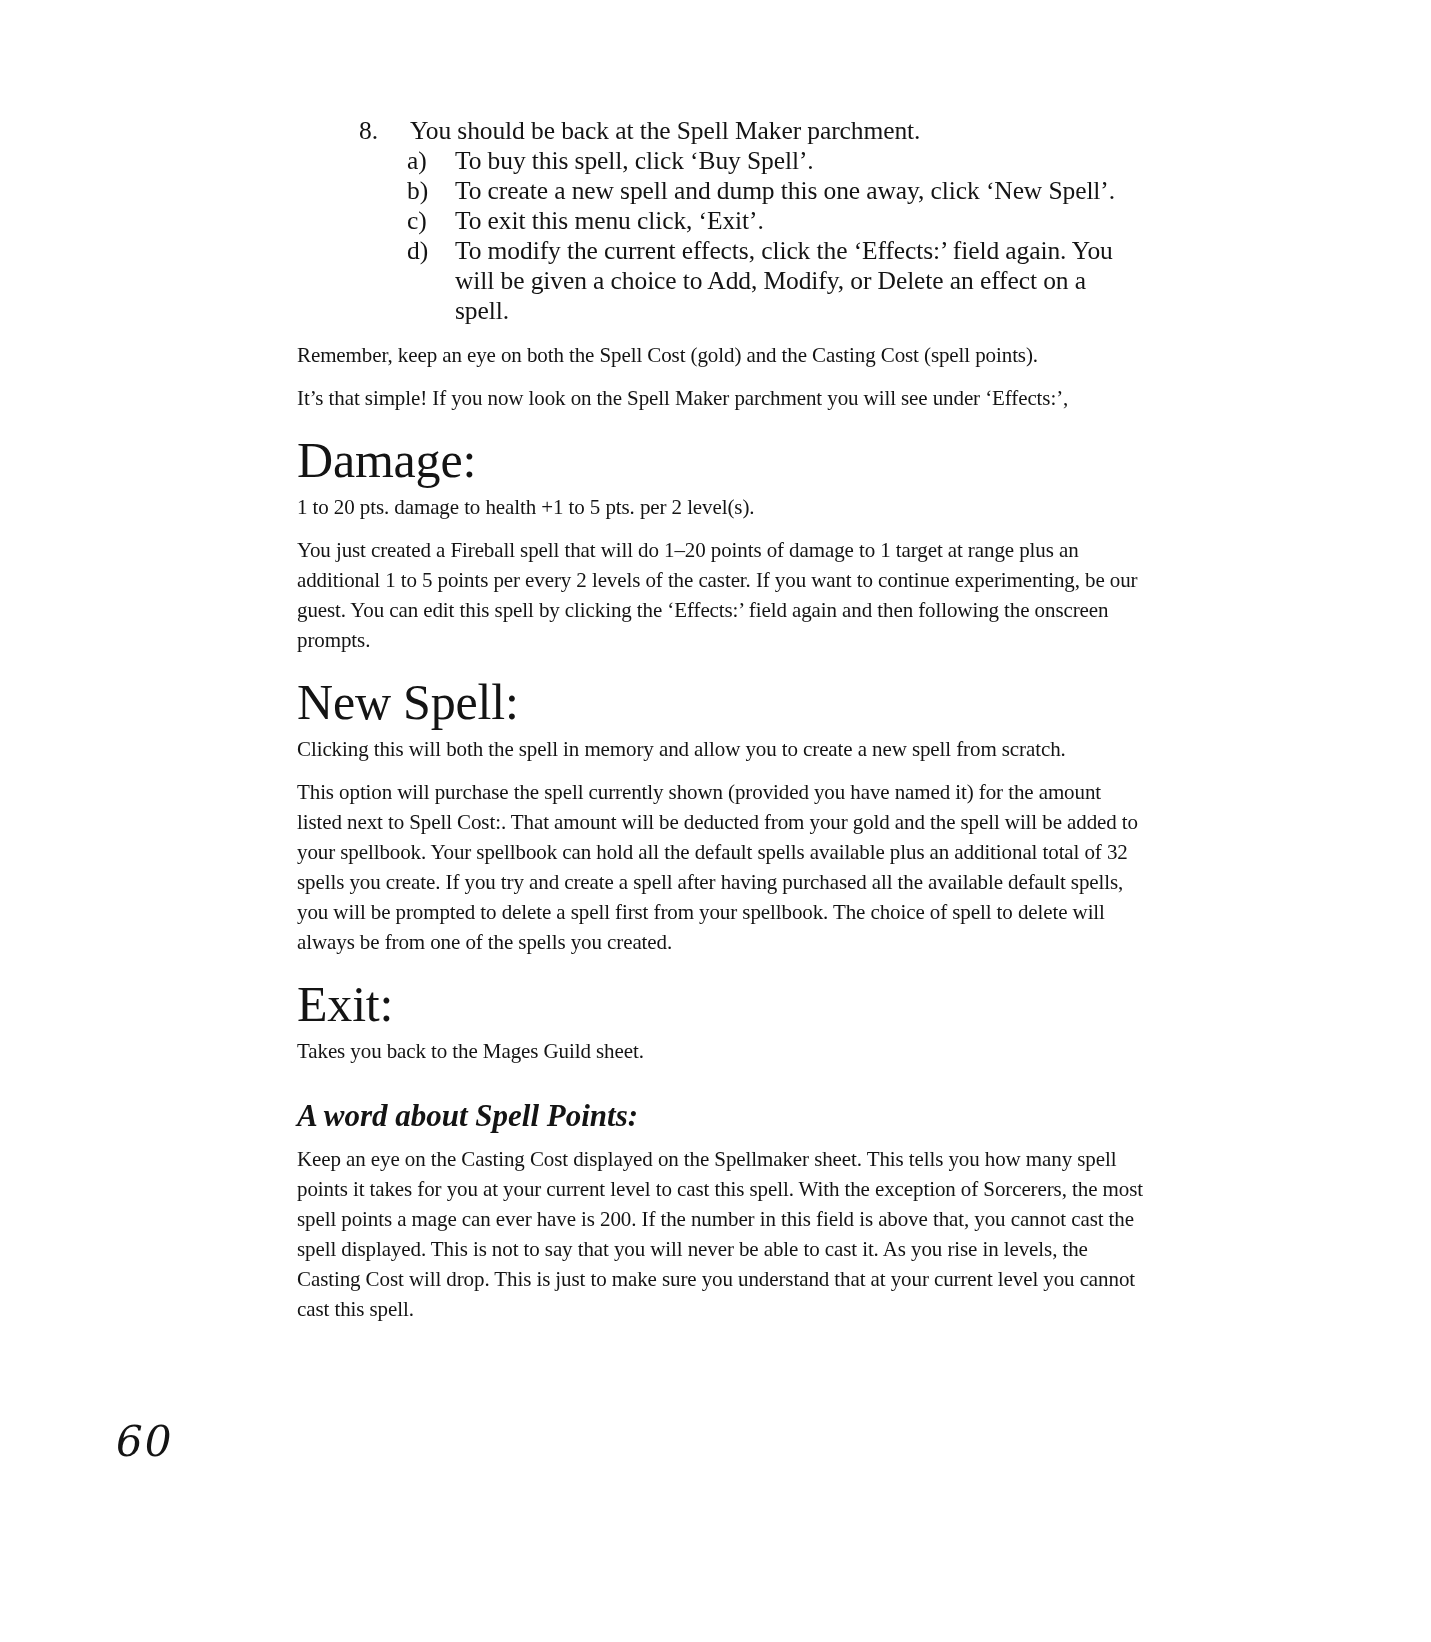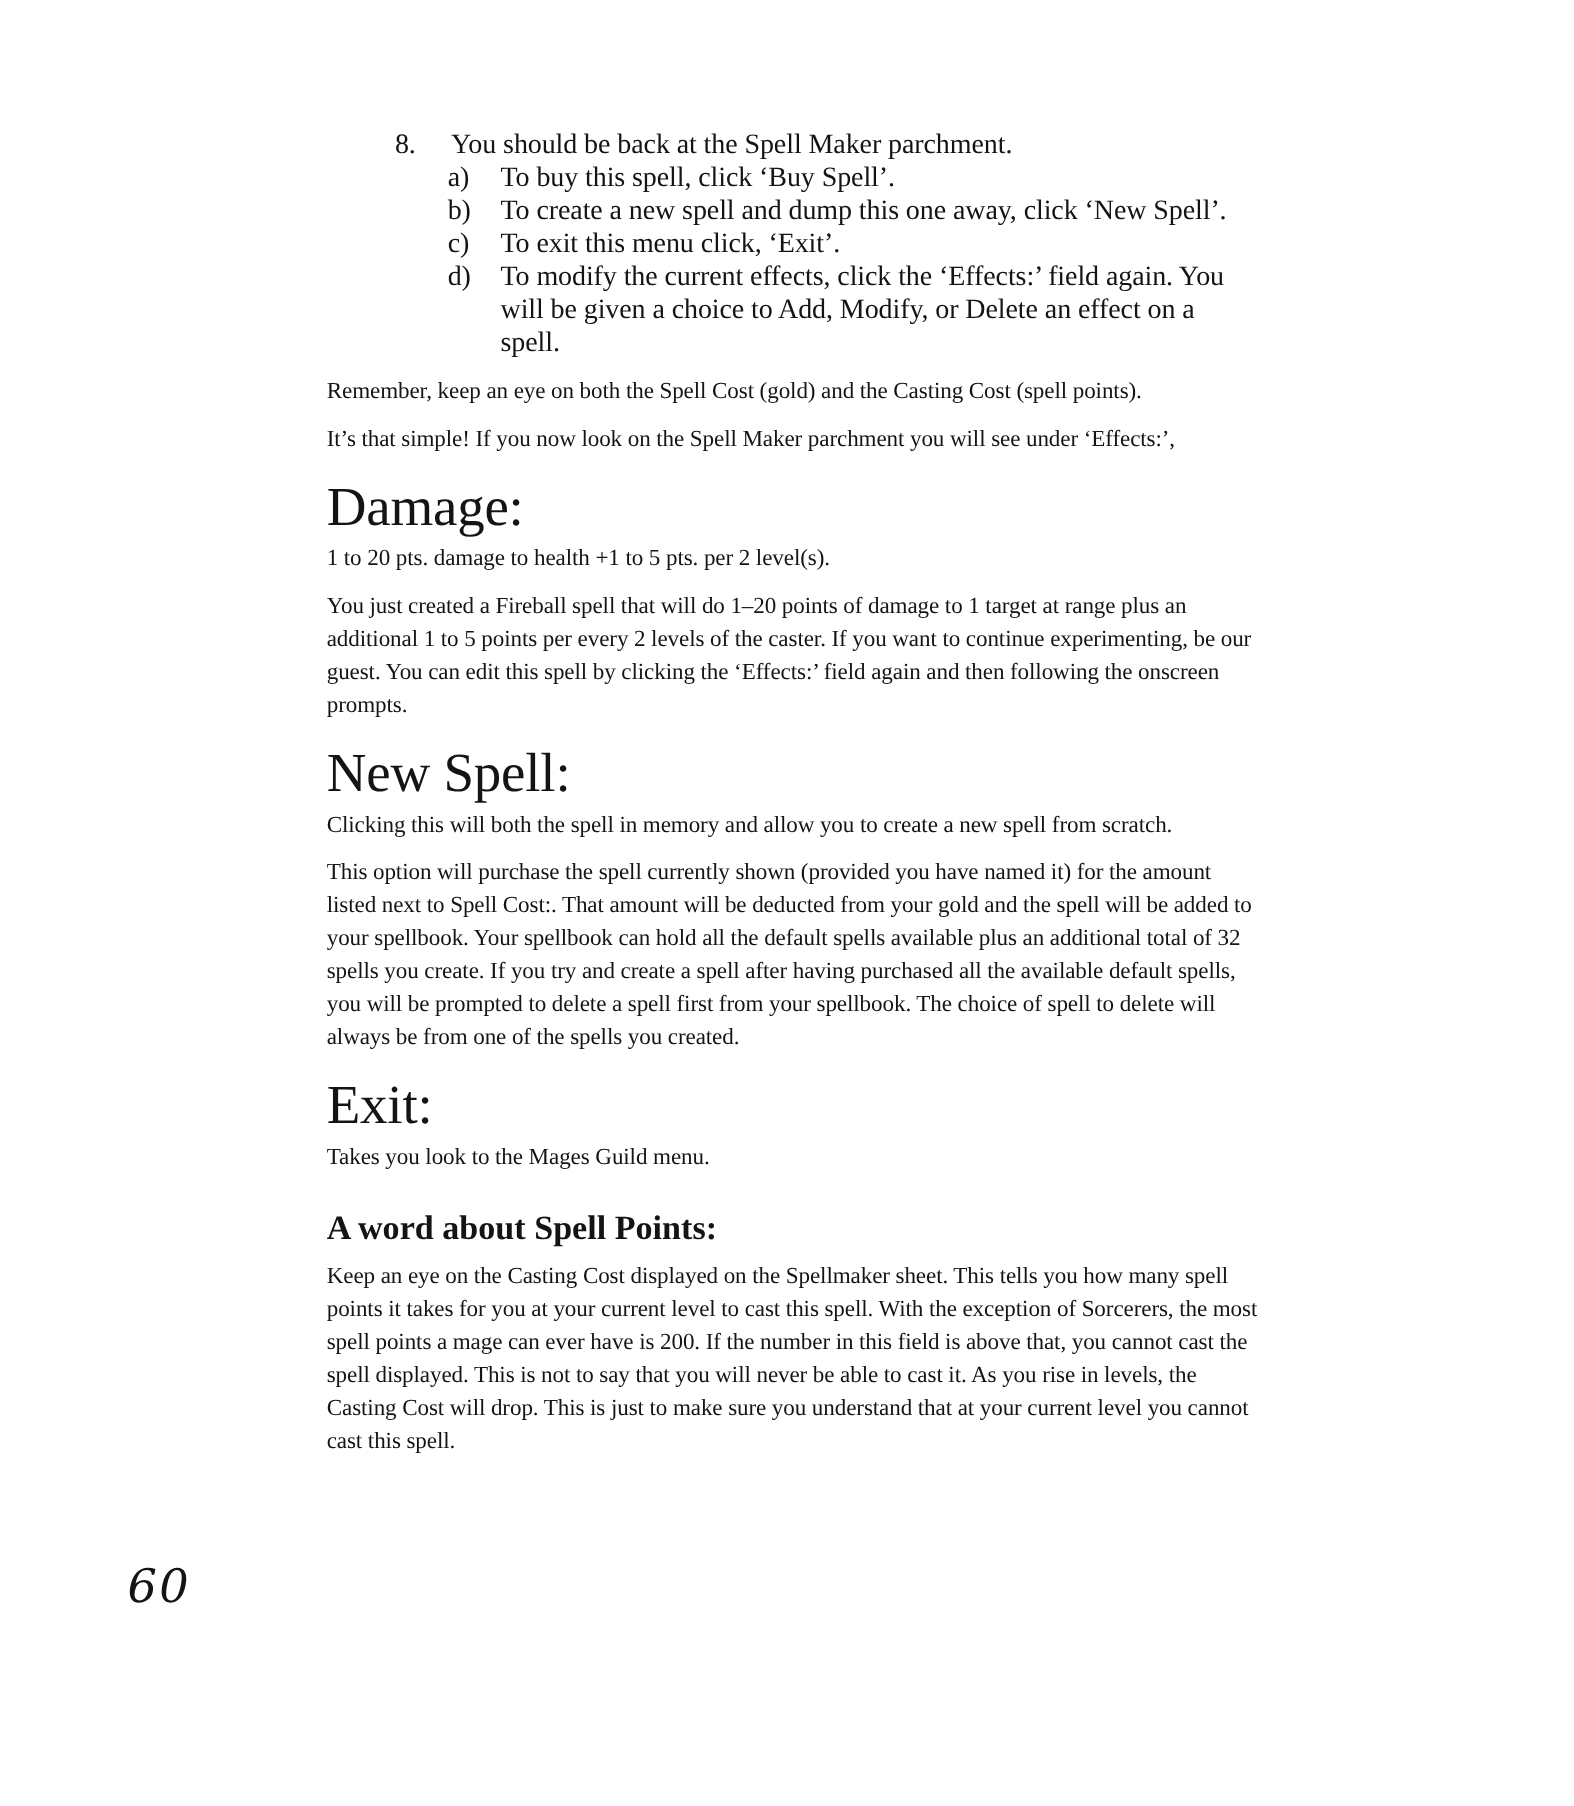--- a/index.html
+++ b/index.html
@@ -57,20 +57,21 @@
     font-size: 50px;
     line-height: 46px;
     font-weight: normal;
     margin: 24px 0 9px 0;
     letter-spacing: -0.2px;
   }
   .sub-heading {
     font-size: 31px;
     line-height: 36px;
     font-weight: bold;
+    font-style: italic;
     margin: 32px 0 10px 0;
   }
   .page-number {
     position: absolute;
     left: 102px;
     top: 1420px;
     font-size: 42px;
     line-height: 44px;
     font-style: italic;
     font-family: "DejaVu Serif", serif;
@@ -115,21 +116,21 @@
     <h1 class="section-heading">Damage:</h1>
     <p class="body-text">1 to 20 pts. damage to health +1 to 5 pts. per 2 level(s).</p>
     <p class="body-text">You just created a Fireball spell that will do 1–20 points of damage to 1 target at range plus an additional 1 to 5 points per every 2 levels of the caster. If you want to continue experimenting, be our guest. You can edit this spell by clicking the ‘Effects:’ field again and then following the onscreen prompts.</p>
 
     <h1 class="section-heading">New Spell:</h1>
     <p class="body-text">Clicking this will both the spell in memory and allow you to create a new spell from scratch.</p>
 
     <p class="body-text">This option will purchase the spell currently shown (provided you have named it) for the amount listed next to Spell Cost:. That amount will be deducted from your gold and the spell will be added to your spellbook. Your spellbook can hold all the default spells available plus an additional total of 32 spells you create. If you try and create a spell after having purchased all the available default spells, you will be prompted to delete a spell first from your spellbook. The choice of spell to delete will always be from one of the spells you created.</p>
 
     <h1 class="section-heading">Exit:</h1>
-    <p class="body-text">Takes you look to the Mages Guild menu.</p>
+    <p class="body-text">Takes you back to the Mages Guild sheet.</p>
 
     <h2 class="sub-heading">A word about Spell Points:</h2>
     <p class="body-text">Keep an eye on the Casting Cost displayed on the Spellmaker sheet. This tells you how many spell points it takes for you at your current level to cast this spell. With the exception of Sorcerers, the most spell points a mage can ever have is 200. If the number in this field is above that, you cannot cast the spell displayed. This is not to say that you will never be able to cast it. As you rise in levels, the Casting Cost will drop. This is just to make sure you understand that at your current level you cannot cast this spell.</p>
 
   </div>
 
   <div class="page-number">60</div>
 </div>
 
 </body></html>

